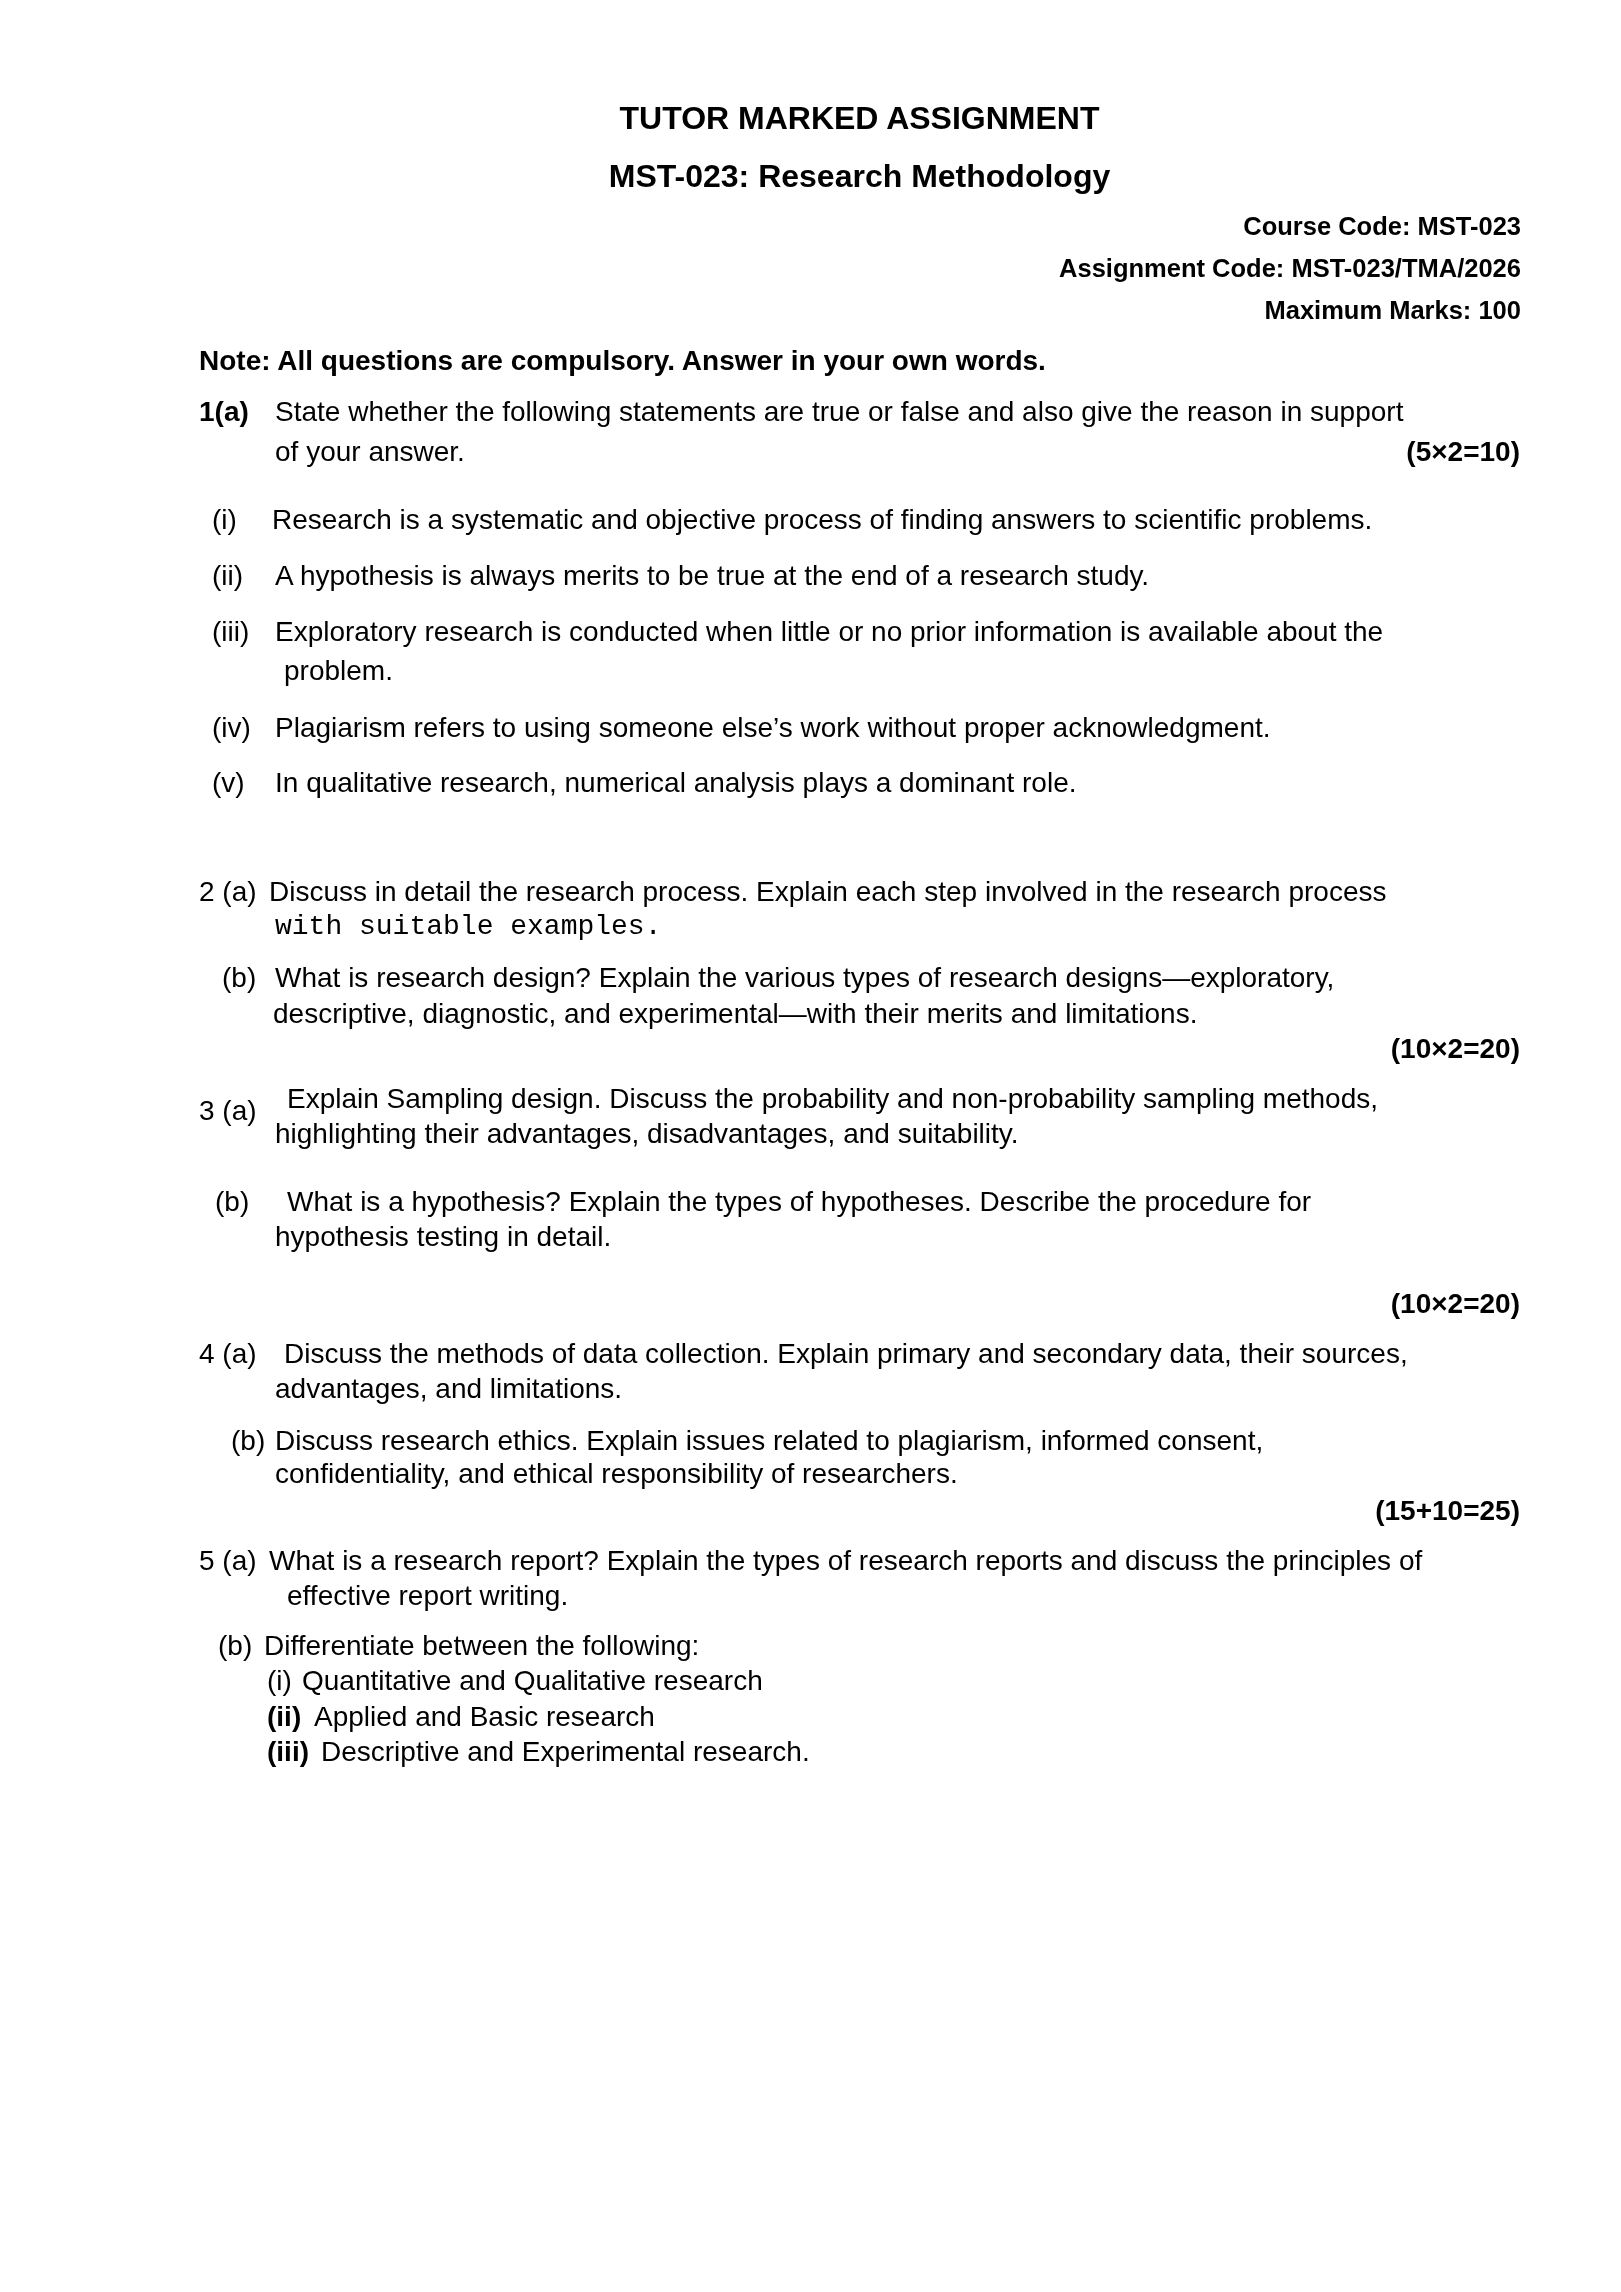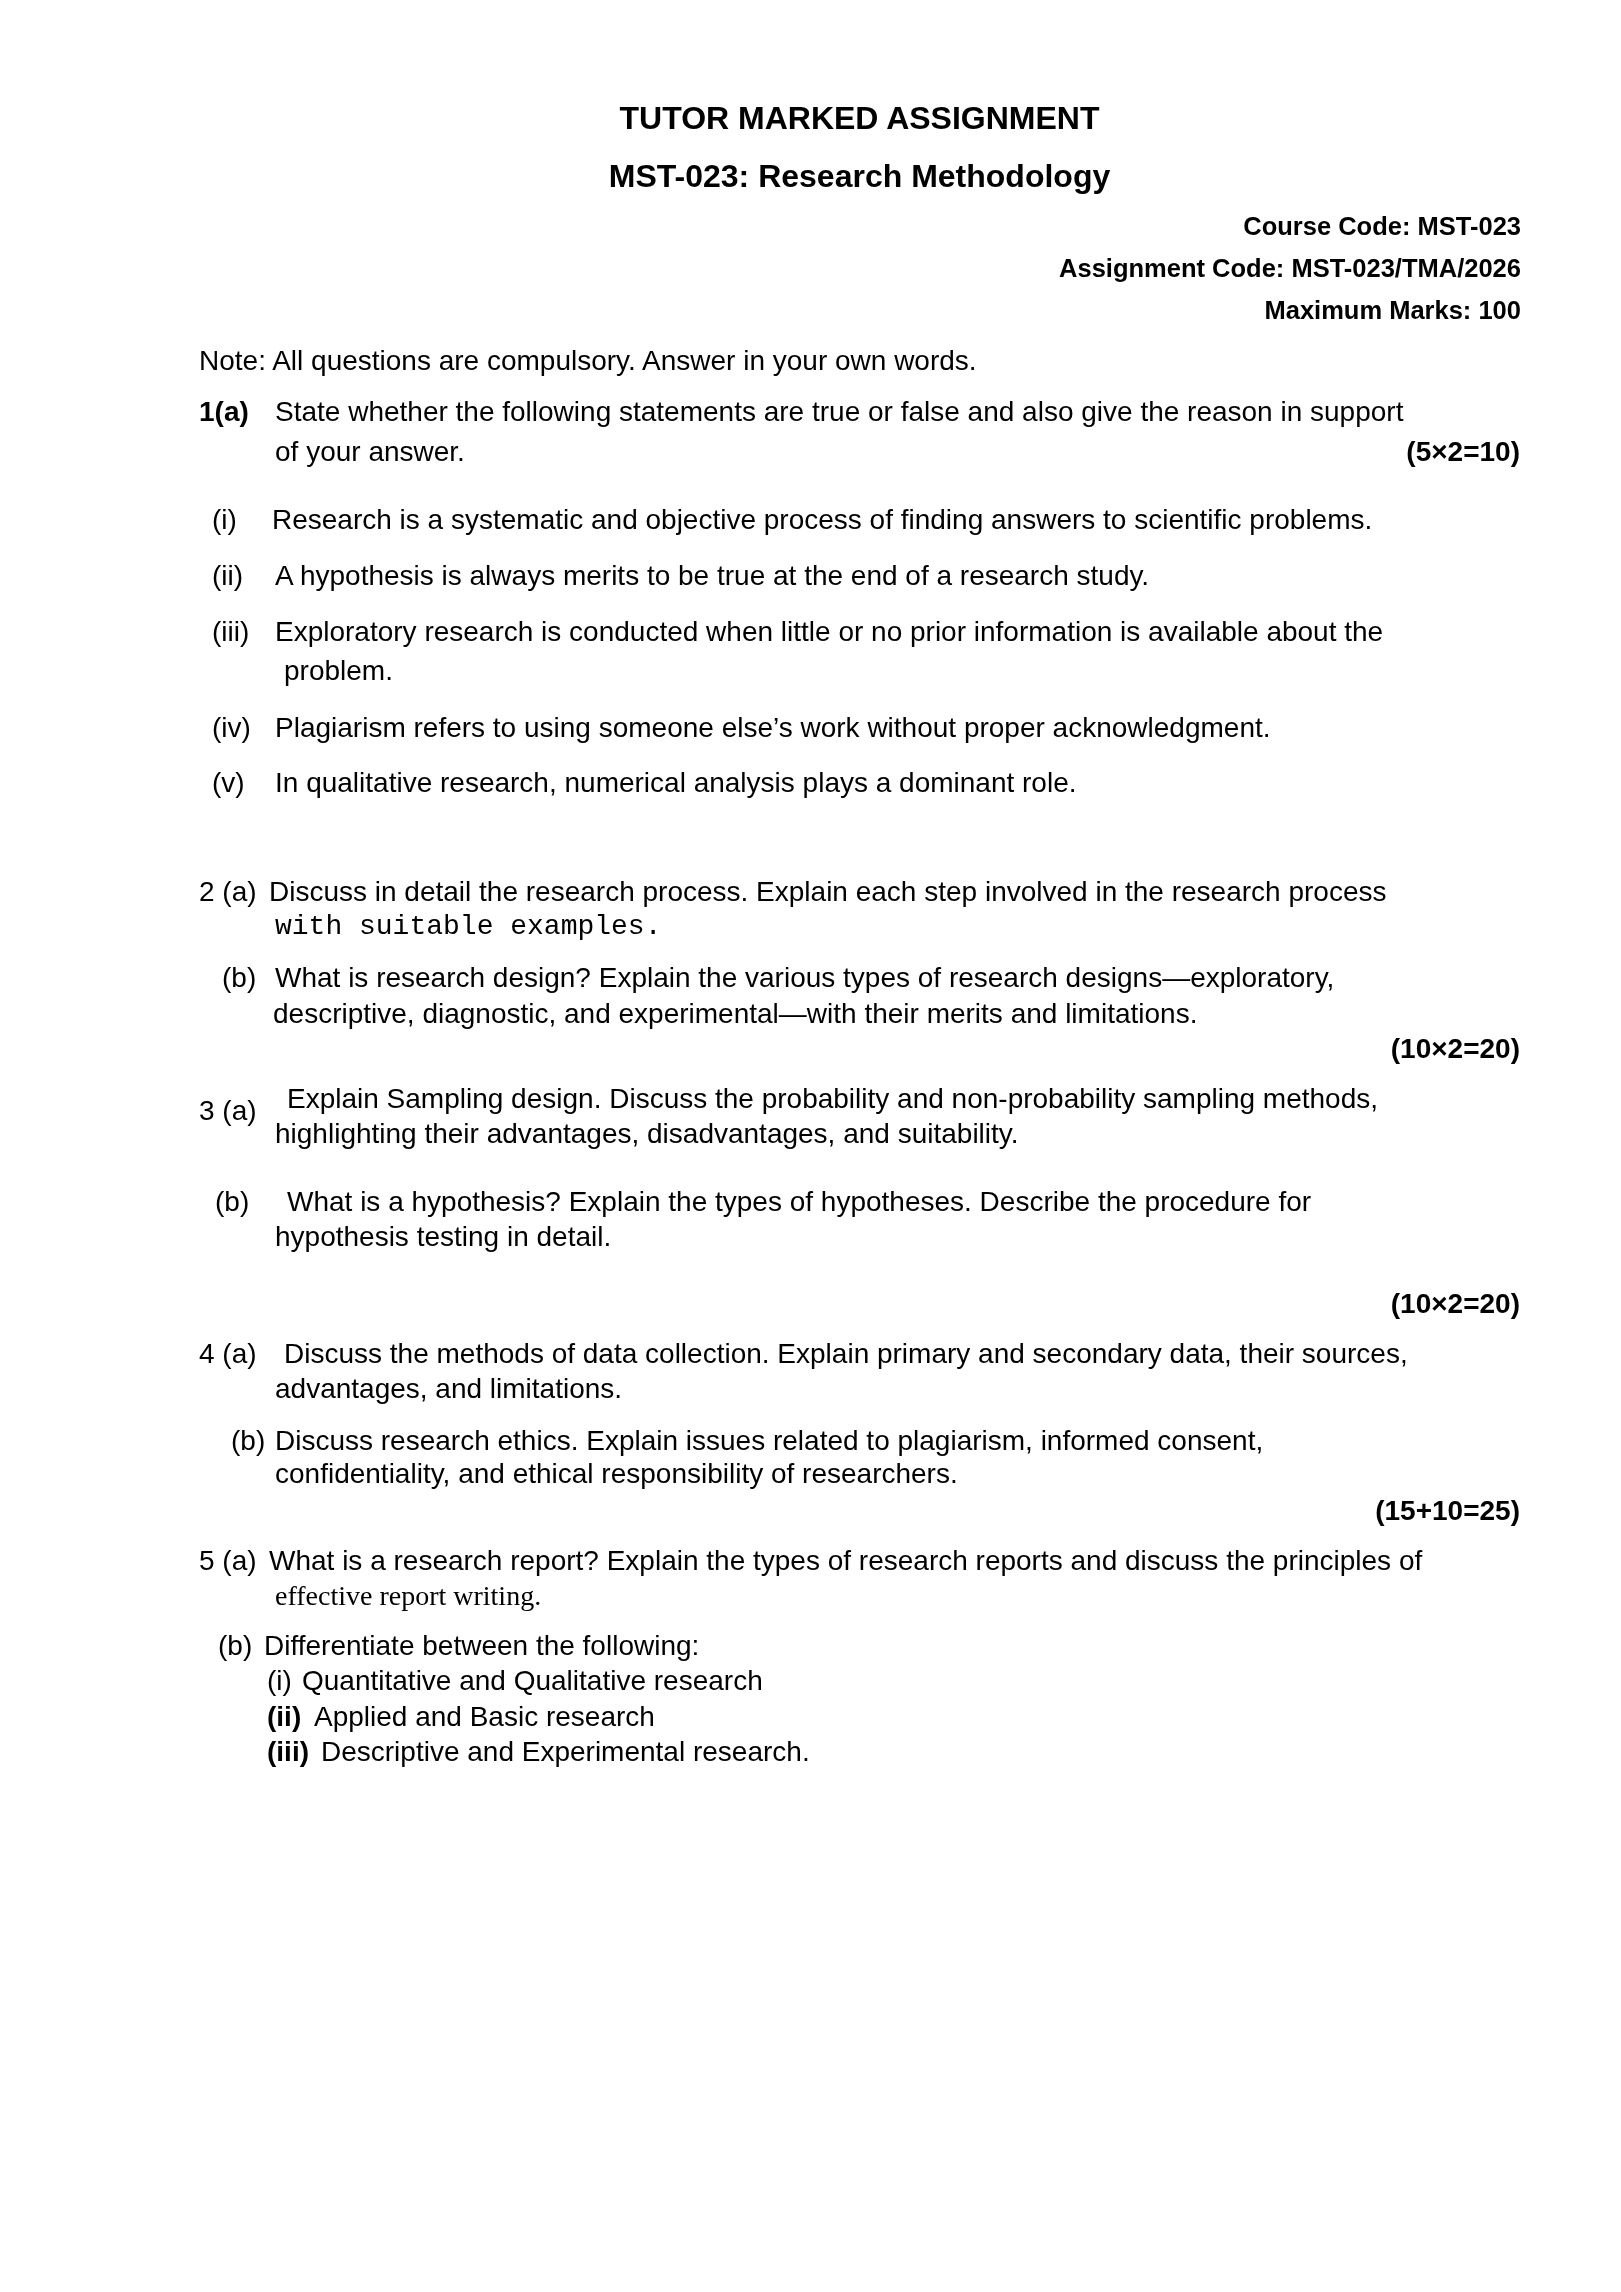--- a/index.html
+++ b/index.html
@@ -1,21 +1,21 @@
 <!DOCTYPE html>
 <html><head>
 <meta charset="utf-8">
 <style>
   html, body { margin:0; padding:0; background:#ffffff; }
   body { width:1621px; height:2293px; position:relative; overflow:hidden;
          font-family:"Liberation Sans", sans-serif; color:#000; }
   .abs { position:absolute; white-space:nowrap; line-height:1; }
   .title { font-weight:bold; font-size:32px; left:0; width:1719px; text-align:center; }
   .meta { font-weight:bold; font-size:25.5px; right:100px; text-align:right; }
-  .note { font-weight:normal; font-size:28px; left:199px; }
+  .note { font-weight:bold; font-size:28px; left:199px; }
   .t { font-size:28px; }
   .b { font-weight:bold; }
   .marks { font-weight:bold; font-size:28px; right:101px; text-align:right; }
 </style>
 </head>
 <body>
 
 <div class="abs title" style="top:102px;">TUTOR MARKED ASSIGNMENT</div>
 <div class="abs title" style="top:160px;">MST-023: Research Methodology</div>
 <div class="abs meta" style="top:214px;">Course Code: MST-023</div>
@@ -73,21 +73,21 @@
   <div class="abs t" style="top:1375px; left:275px;">advantages, and limitations.</div>
   <div class="abs t" style="top:1427px; left:231px;">(b)</div>
   <div class="abs t" style="top:1427px; left:275px;">Discuss research ethics. Explain issues related to plagiarism, informed consent,</div>
   <div class="abs t" style="top:1460px; left:275px;">confidentiality, and ethical responsibility of researchers.</div>
   <div class="abs marks" style="top:1497px;">(15+10=25)</div>
 </div>
 
 <div>
   <div class="abs t" style="top:1547px; left:199px;">5 (a)</div>
   <div class="abs t" style="top:1547px; left:269px;">What is a research report? Explain the types of research reports and discuss the principles of</div>
-  <div class="abs t" style="top:1582px; left:275px;font-family:Liberation Serif, serif;">effective report writing.</div>
+  <div class="abs t" style="top:1582px; left:287px;">effective report writing.</div>
   <div class="abs t" style="top:1632px; left:218px;">(b)</div>
   <div class="abs t" style="top:1632px; left:264px;">Differentiate between the following:</div>
 
   <div class="abs t" style="top:1667px; left:267px;">(i)</div>
   <div class="abs t" style="top:1667px; left:302px;">Quantitative and Qualitative research</div>
 
   <div class="abs t b" style="top:1703px; left:267px;">(ii)</div>
   <div class="abs t" style="top:1703px; left:314px;">Applied and Basic research</div>
 
   <div class="abs t b" style="top:1738px; left:267px;">(iii)</div>

